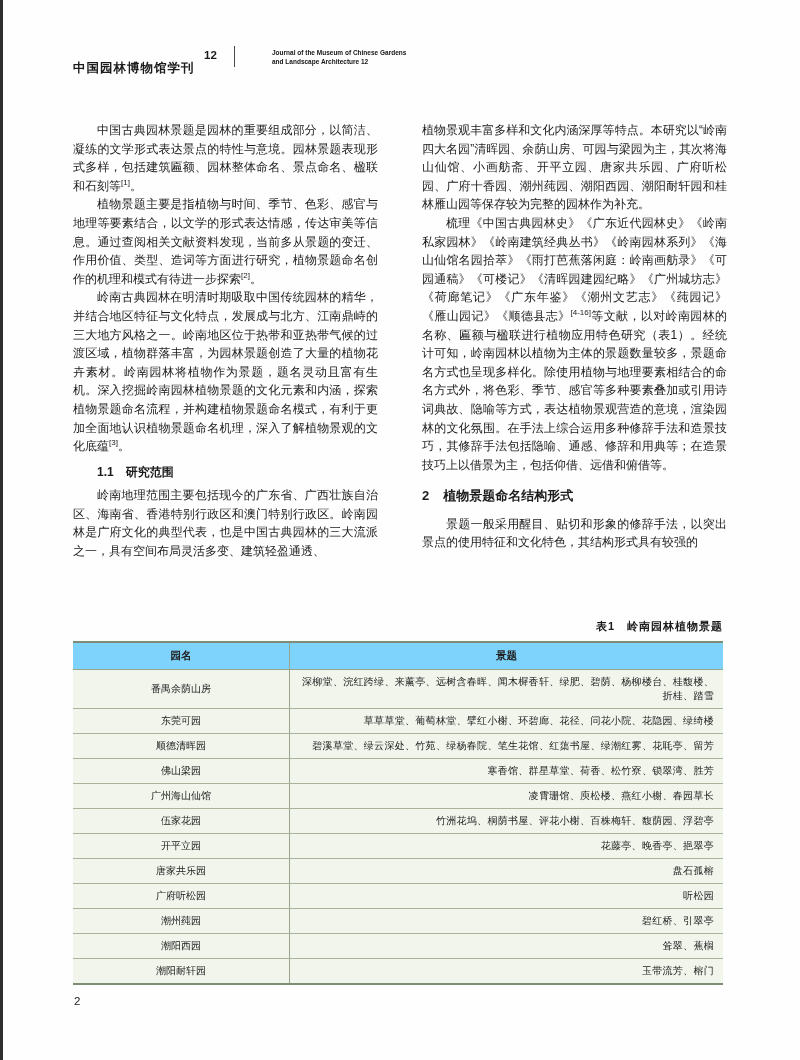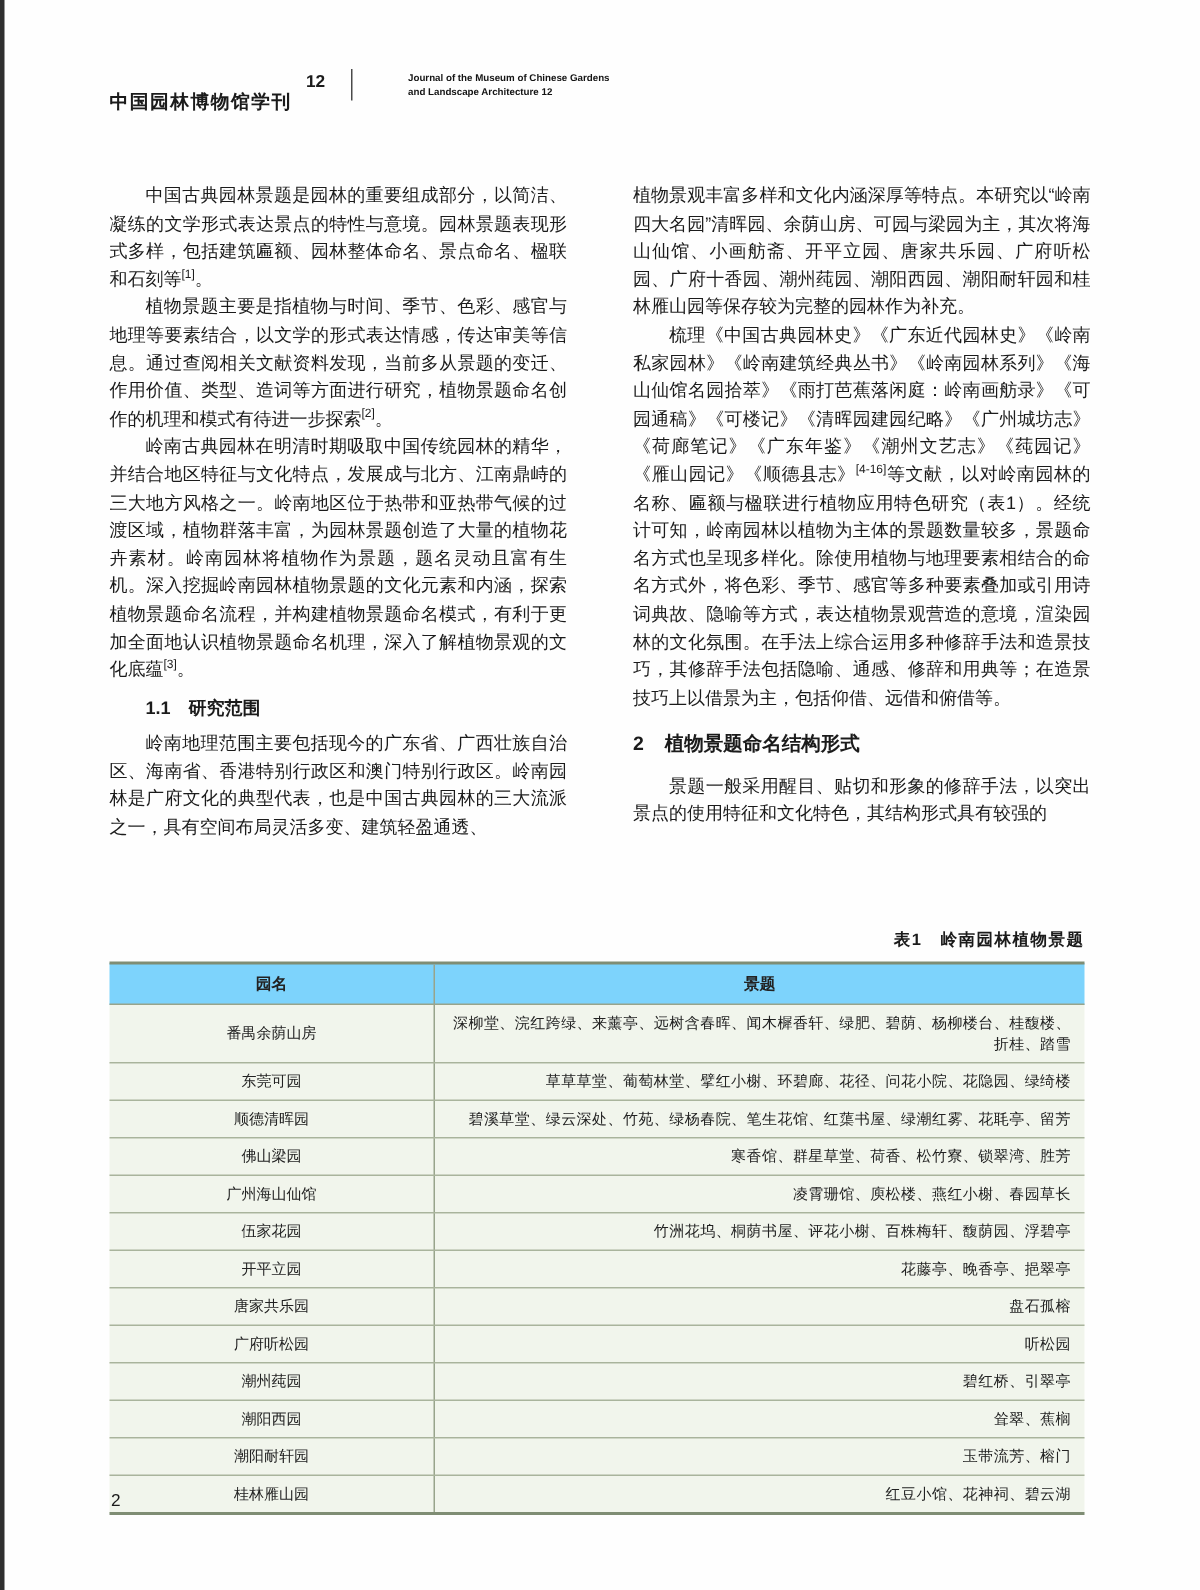--- a/index.html
+++ b/index.html
@@ -129,21 +129,17 @@
           <td class="col-titles">碧红桥、引翠亭</td>
         </tr>
         <tr>
           <td class="col-garden">潮阳西园</td>
           <td class="col-titles">耸翠、蕉榈</td>
         </tr>
         <tr>
           <td class="col-garden">潮阳耐轩园</td>
           <td class="col-titles">玉带流芳、榕门</td>
         </tr>
-        <tr>
-          <td class="col-garden">桂林雁山园</td>
-          <td class="col-titles">红豆小馆、花神祠、碧云湖</td>
-        </tr>
       </tbody>
   </table>
 </div>
 
 <div class="page-num">2</div>
 
 </body></html>

